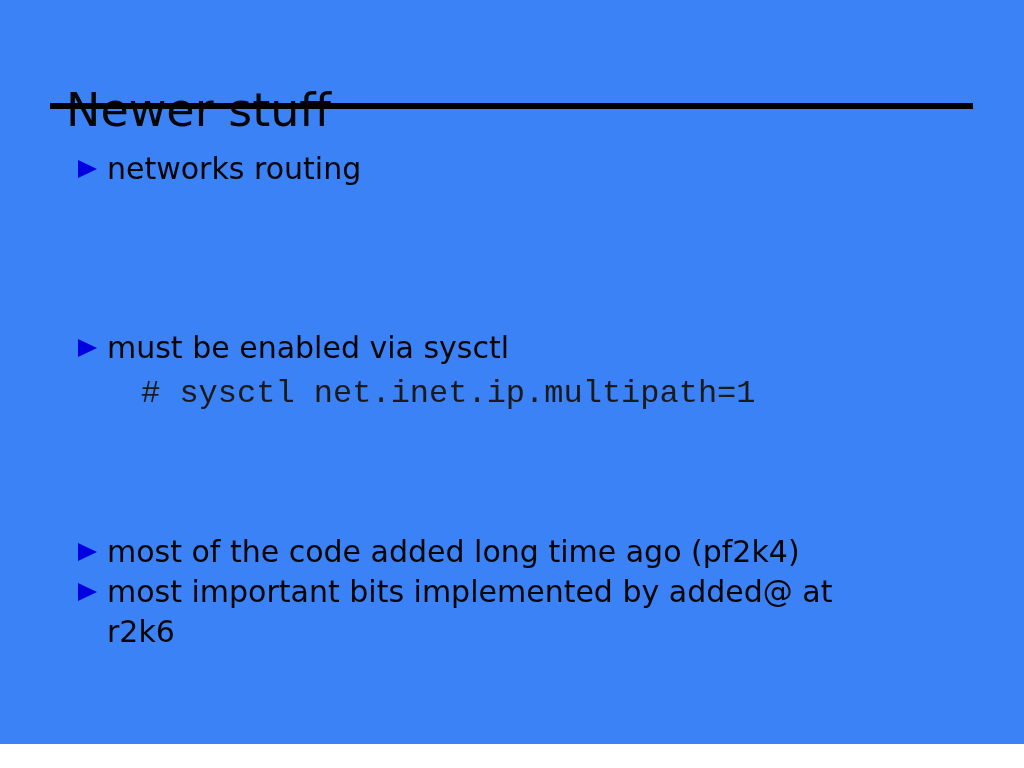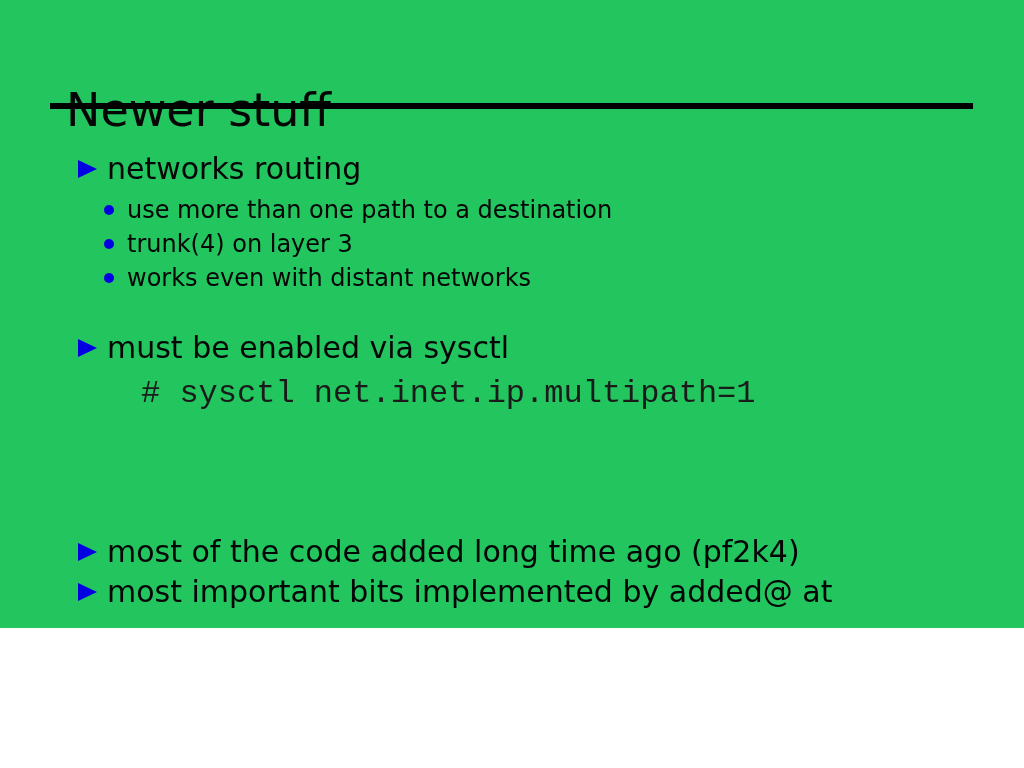--- a/index.html
+++ b/index.html
@@ -1,20 +1,20 @@
 <!DOCTYPE html>
 <html style="--bullet: #0000e0;"><head>
 <meta charset="utf-8">
 <style>
   html, body { margin: 0; padding: 0; background: #fff; }
   .slide {
     position: relative;
     width: 1024px;
-    height: 628px;
-    background: #22c55e;
+    height: 744px;
+    background: #3b82f6;
     overflow: hidden;
     font-family: "DejaVu Sans", "Liberation Sans", sans-serif;
     color: #050505;
   }
   .title {
     position: absolute;
     left: 66px;
     top: 56px;
     font-size: 46px;
     line-height: 1.0;
@@ -90,46 +90,36 @@
 <div class="slide" style="color: rgb(5, 5, 5);">
 
   <h1 class="title">Newer stuff</h1>
   <div class="rule" style="background: rgb(0, 0, 0);"></div>
 
   <div class="main-row" style="top:151px;">
     <span class="tri"></span>
     <span>networks routing</span>
   </div>
 
-  <div class="sub-list">
-    <div class="sub-row">
-      <span class="dot"></span>
-      <span>use more than one path to a destination</span>
-    </div>
-    <div class="sub-row">
-      <span class="dot"></span>
-      <span>trunk(4) on layer 3</span>
-    </div>
-    <div class="sub-row">
-      <span class="dot"></span>
-      <span>works even with distant networks</span>
-    </div>
-  </div>
 
   <div class="main-row" style="top:330px;">
     <span class="tri"></span>
     <span>must be enabled via sysctl</span>
   </div>
 
   <div class="code-line"># sysctl net.inet.ip.multipath=1</div>
 
   <div class="bottom-block">
     <div class="bottom-row">
       <span class="tri"></span>
       <span>most of the code added long time ago (pf2k4)</span>
     </div>
     <div class="bottom-row">
       <span class="tri"></span>
       <span>most important bits implemented by added@ at</span>
     </div>
+    <div class="bottom-row">
+      <span class="bullet-spacer"></span>
+      <span>r2k6</span>
+    </div>
   </div>
 
 </div>
 
 </body></html>

